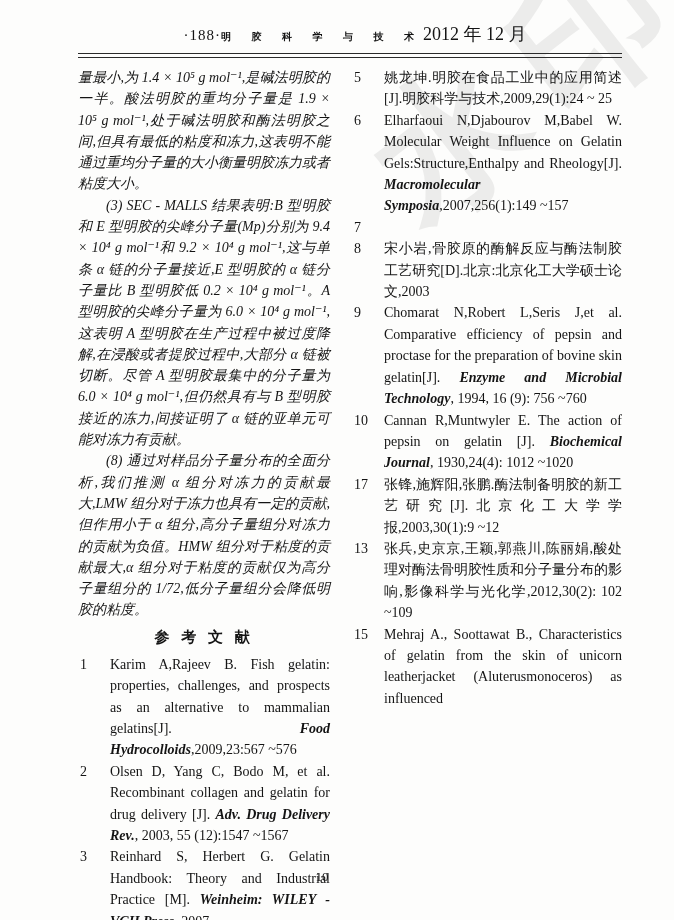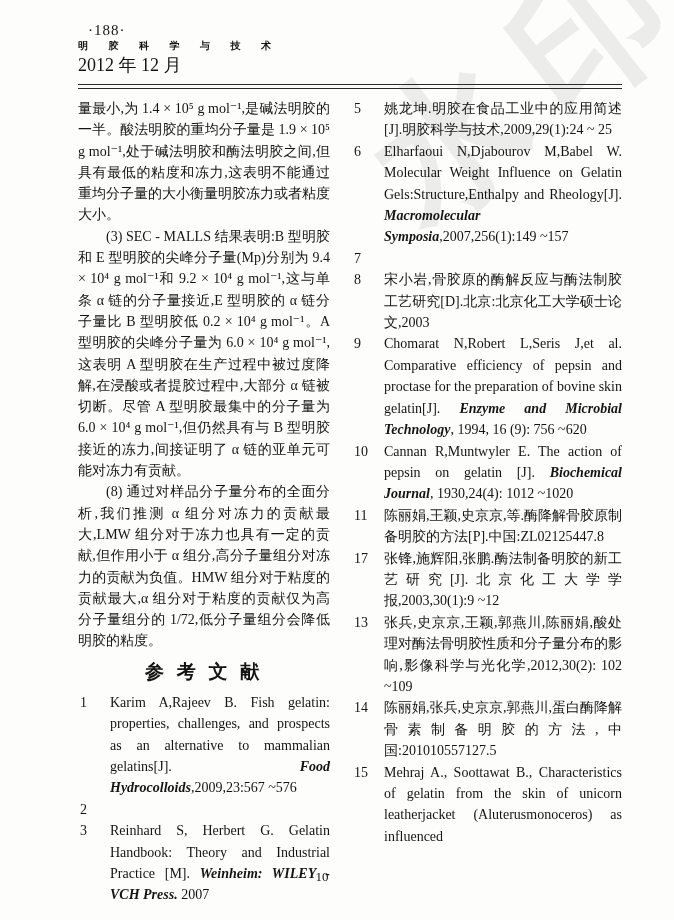--- a/index.html
+++ b/index.html
@@ -8,42 +8,41 @@
     position:relative;
     width:674px;height:920px;
     margin:0 auto;
     background:#fdfdfc;
     font-family:"Liberation Serif","DejaVu Serif",serif;
     color:#141414;
     overflow:hidden;
   }
   .content{position:relative;z-index:1;padding:22px 52px 0 78px;}
   .page-header{
-    display:flex;justify-content:flex-end;align-items:baseline;
+    display:flex;justify-content:center;align-items:baseline;
     font-size:15px;
-    flex-direction:column;
   }
   .page-header .page-label{font-size:15px;letter-spacing:1px;padding-left:10px;}
   .page-header .journal-title{font-weight:bold;letter-spacing:9px;font-size:10px;}
   .page-header .issue-date{font-size:18px;}
   .header-rule{
     margin-top:7px;height:3px;
     border-top:1.6px solid #2a2a2a;
     border-bottom:1px solid #2a2a2a;
   }
   .columns{display:flex;gap:22px;margin-top:9px;}
   .col-left{width:252px;flex:0 0 252px;}
   .col-right{width:270px;flex:0 0 270px;}
   p.para{
-    margin:0;font-size:14px;line-height:21.3px;text-align:justify;
+    margin:0;font-size:14px;line-height:21.3px;text-align:justify;font-style:italic;
   }
   p.para.indent{text-indent:2em;}
   .refs-heading{
     margin:7px 0 7px 0;text-align:center;font-weight:bold;
-    font-size:19px;letter-spacing:4px;
+    font-size:15px;letter-spacing:4px;
   }
   ol.refs{list-style:none;margin:0;padding:0;}
   ol.refs li{
     display:flex;font-size:14px;line-height:21.4px;margin:0;
   }
   ol.refs .ref-num{flex:0 0 30px;padding-left:2px;}
   ol.refs .ref-text{flex:1;text-align:justify;}
   ol.refs .ref-text i{font-style:italic;font-weight:bold;}
   .page-footer{
     position:absolute;left:0;right:30px;top:869px;
@@ -83,20 +82,21 @@
             <p class="para indent">(8) 通过对样品分子量分布的全面分析,我们推测 α 组分对冻力的贡献最大,LMW 组分对于冻力也具有一定的贡献,但作用小于 α 组分,高分子量组分对冻力的贡献为负值。HMW 组分对于粘度的贡献最大,α 组分对于粘度的贡献仅为高分子量组分的 1/72,低分子量组分会降低明胶的粘度。</p>
           </div>
         <h3 class="refs-heading">参 考 文 献</h3>
         <ol class="refs" id="left-refs">
             <li>
               <span class="ref-num">1</span>
               <span class="ref-text"><span>Karim A,Rajeev B. Fish gelatin: properties, challenges, and prospects as an alternative to mammalian gelatins[J]. </span><i>Food Hydrocolloids</i><span>,2009,23:567 ~576</span></span>
             </li>
             <li>
               <span class="ref-num">2</span>
+              <span class="ref-text"><span>Olsen D, Yang C, Bodo M, et al. Recombinant collagen and gelatin for drug delivery [J]. </span><i>Adv. Drug Delivery Rev.</i><span>, 2003, 55 (12):1547 ~1567</span></span>
             </li>
             <li>
               <span class="ref-num">3</span>
               <span class="ref-text"><span>Reinhard S, Herbert G. Gelatin Handbook: Theory and Industrial Practice [M]. </span><i>Weinheim: WILEY - VCH Press.</i><span> 2007</span></span>
             </li>
           </ol>
       </div>
       <div class="col-right">
         <ol class="refs" id="right-refs">
             <li>
@@ -109,41 +109,33 @@
             </li>
             <li>
               <span class="ref-num">7</span>
             </li>
             <li>
               <span class="ref-num">8</span>
               <span class="ref-text"><span>宋小岩,骨胶原的酶解反应与酶法制胶工艺研究[D].北京:北京化工大学硕士论文,2003</span></span>
             </li>
             <li>
               <span class="ref-num">9</span>
-              <span class="ref-text"><span>Chomarat N,Robert L,Seris J,et al. Comparative efficiency of pepsin and proctase for the preparation of bovine skin gelatin[J]. </span><i>Enzyme and Microbial Technology</i><span>, 1994, 16 (9): 756 ~620</span></span>
+              <span class="ref-text"><span>Chomarat N,Robert L,Seris J,et al. Comparative efficiency of pepsin and proctase for the preparation of bovine skin gelatin[J]. </span><i>Enzyme and Microbial Technology</i><span>, 1994, 16 (9): 756 ~760</span></span>
             </li>
             <li>
               <span class="ref-num">10</span>
               <span class="ref-text"><span>Cannan R,Muntwyler E. The action of pepsin on gelatin [J]. </span><i>Biochemical Journal</i><span>, 1930,24(4): 1012 ~1020</span></span>
-            </li>
-            <li>
-              <span class="ref-num">11</span>
-              <span class="ref-text"><span>陈丽娟,王颖,史京京,等.酶降解骨胶原制备明胶的方法[P].中国:ZL02125447.8</span></span>
             </li>
             <li>
               <span class="ref-num">17</span>
               <span class="ref-text"><span>张锋,施辉阳,张鹏.酶法制备明胶的新工艺研究[J].北京化工大学学报,2003,30(1):9 ~12</span></span>
             </li>
             <li>
               <span class="ref-num">13</span>
               <span class="ref-text"><span>张兵,史京京,王颖,郭燕川,陈丽娟,酸处理对酶法骨明胶性质和分子量分布的影响,影像科学与光化学,2012,30(2): 102 ~109</span></span>
-            </li>
-            <li>
-              <span class="ref-num">14</span>
-              <span class="ref-text"><span>陈丽娟,张兵,史京京,郭燕川,蛋白酶降解骨素制备明胶的方法,中国:201010557127.5</span></span>
             </li>
             <li>
               <span class="ref-num">15</span>
               <span class="ref-text"><span>Mehraj A., Soottawat B., Characteristics of gelatin from the skin of unicorn leatherjacket (Aluterusmonoceros) as influenced</span></span>
             </li>
           </ol>
       </div>
     </div>
 
   </div>

